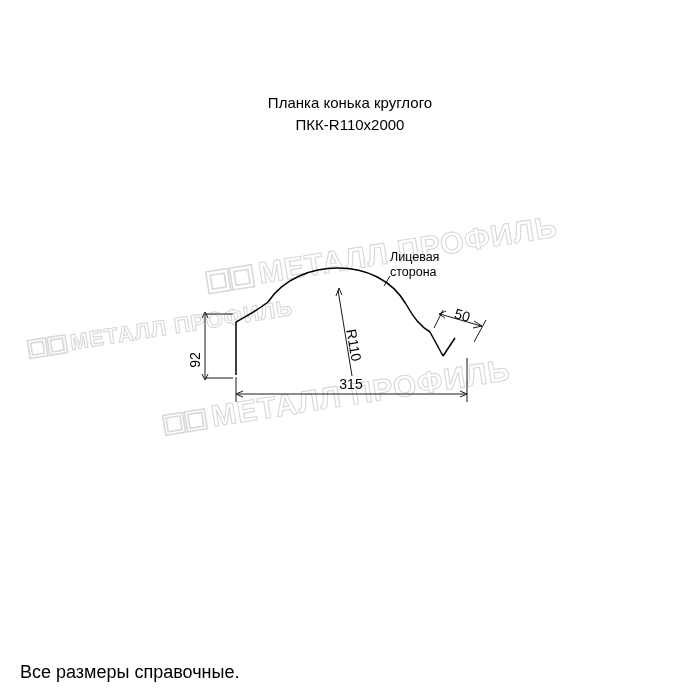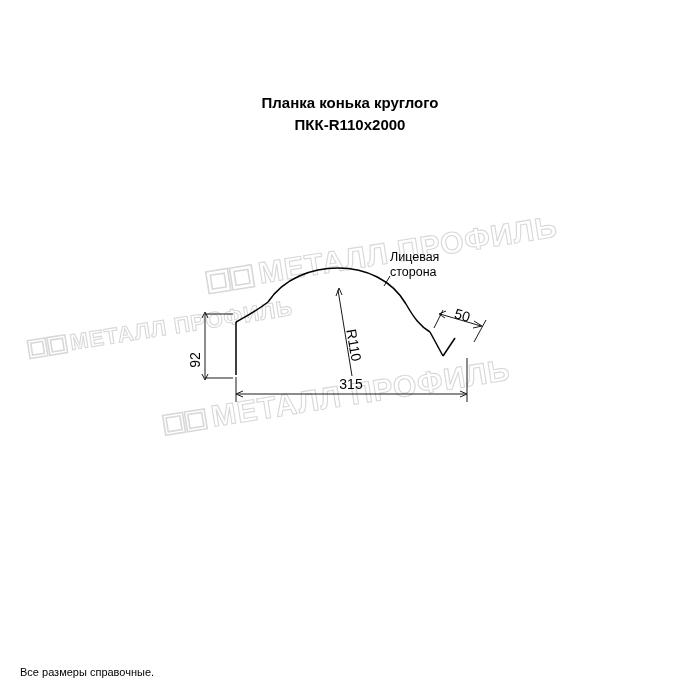--- a/index.html
+++ b/index.html
@@ -29,21 +29,21 @@
     font-weight: bold;
     letter-spacing: 0px;
   }
   .subtitle {
     position: absolute;
     top: 92px;
     left: 0;
     width: 700px;
     text-align: center;
     font-size: 15px;
-    font-weight: bold;
+    font-weight: normal;
     line-height: 22px;
   }
   .subtitle .line2 {
     display: block;
   }
   .drawing {
     position: absolute;
     top: 180px;
     left: 0;
     width: 700px;
@@ -54,21 +54,21 @@
     top: 180px;
     left: 0;
     width: 700px;
     height: 280px;
     pointer-events: none;
   }
   .footer {
     position: absolute;
     left: 20px;
     bottom: 18px;
-    font-size: 11px;
+    font-size: 18px;
     line-height: 19px;
     color: #000;
   }
   .footer div {
     white-space: nowrap;
   }
   svg text {
     font-family: "Liberation Sans", sans-serif;
     fill: #000;
   }

